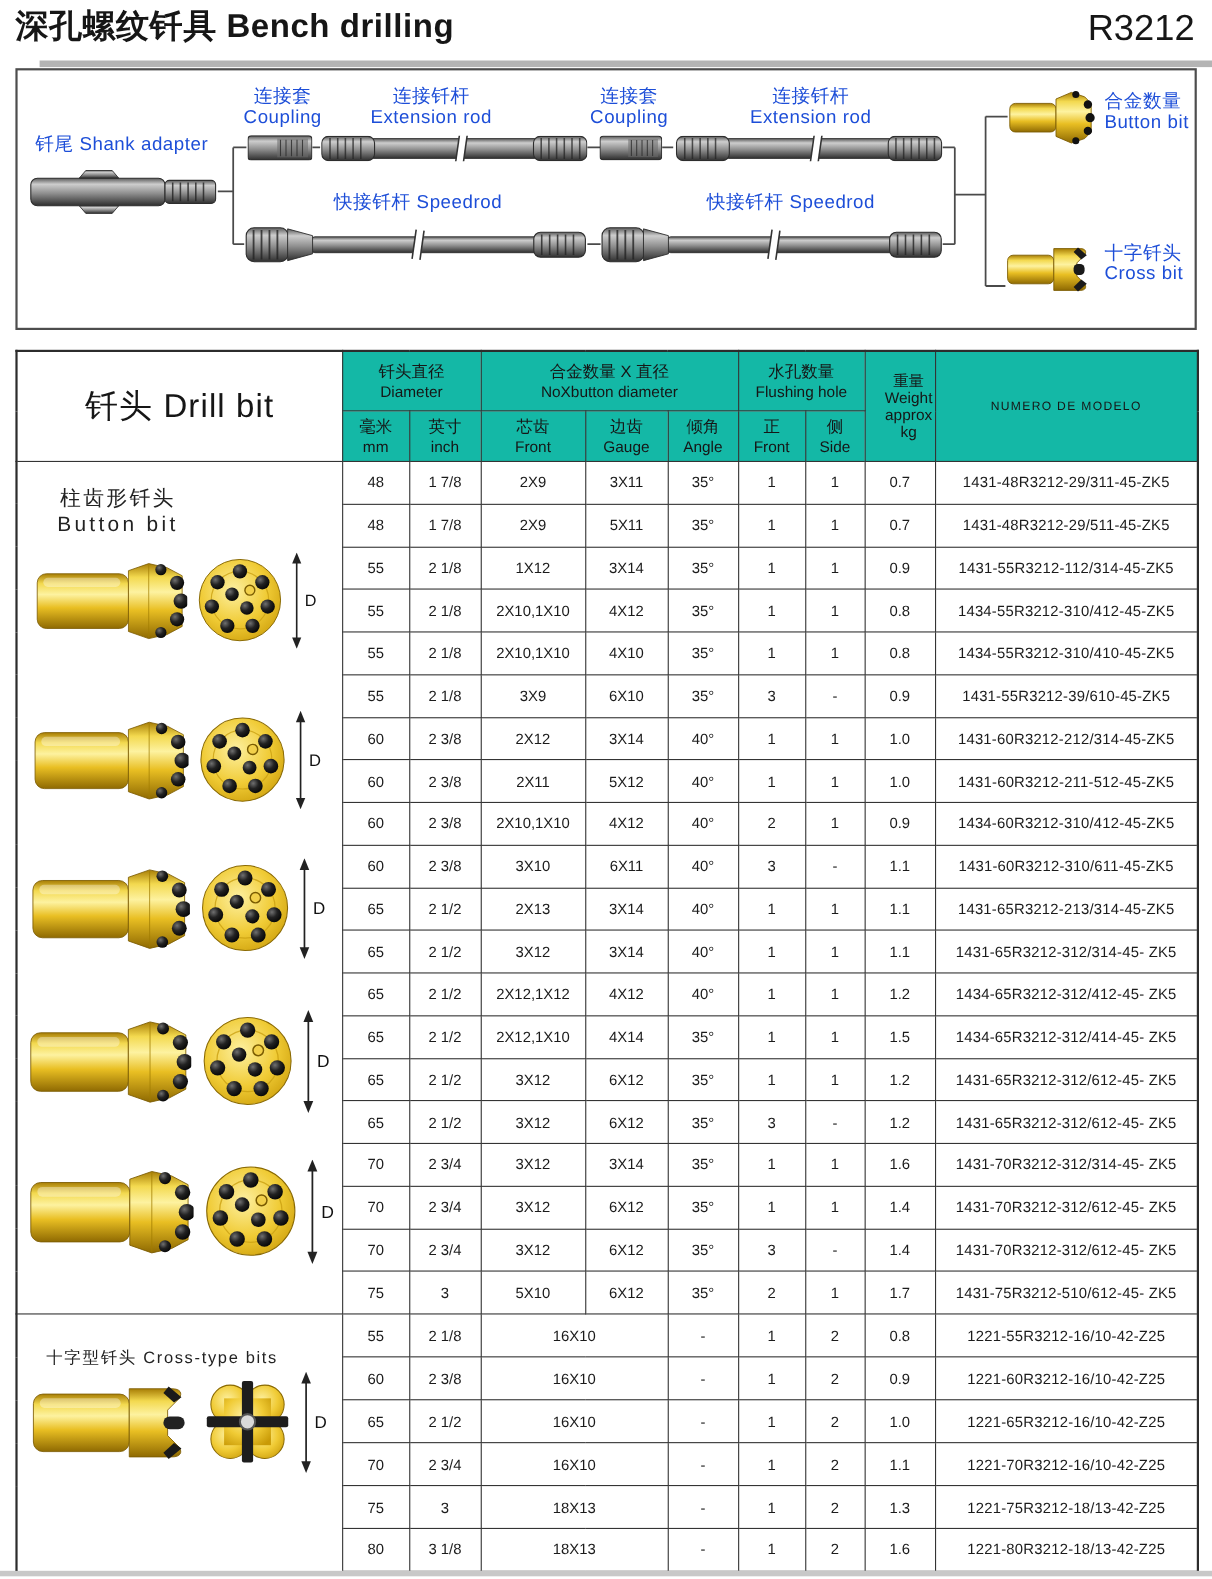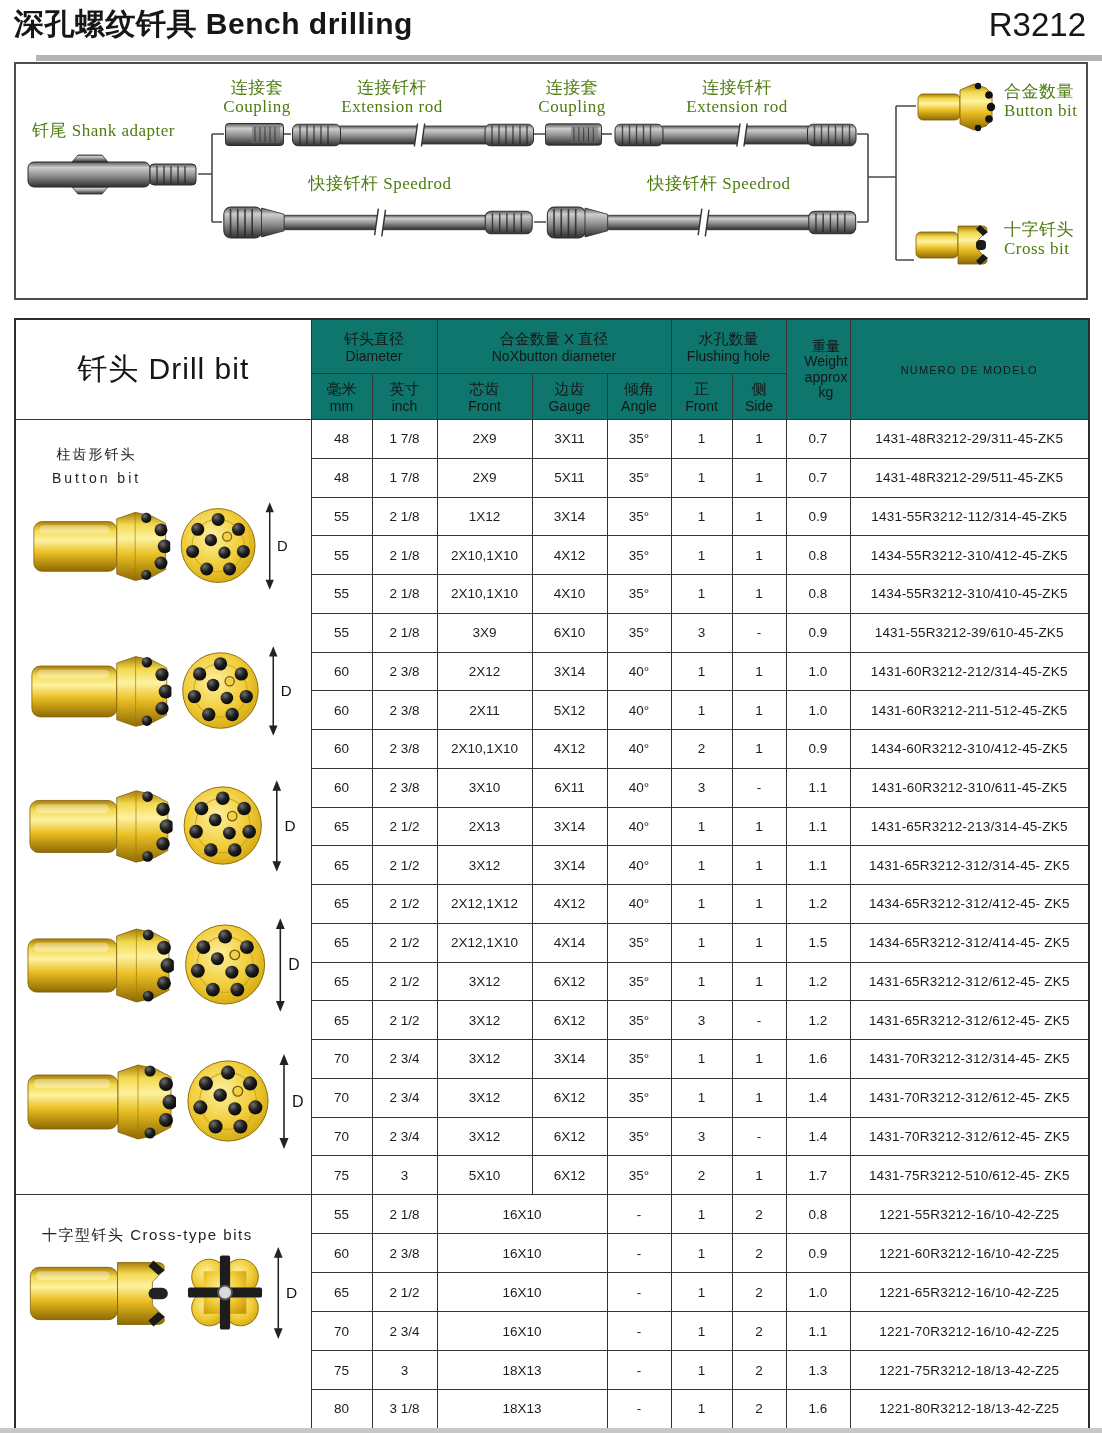--- a/index.html
+++ b/index.html
@@ -10,51 +10,51 @@
   
   .titlebar{position:absolute;left:14px;top:4px;width:1076px;display:flex;justify-content:space-between;align-items:center;}
   .page-title{font-size:30px;font-weight:bold;letter-spacing:.5px;}
   .model-no{font-size:33px;font-weight:500;margin-right:4px;}
   .graybar-top{position:absolute;left:36px;top:55px;width:1066px;height:6px;background:#b4b4b4;}
   .graybar-bottom{position:absolute;left:0;top:1428px;width:1102px;height:5px;background:#c8c8c8;}
 
   
   .diagram{position:absolute;left:14px;top:62px;width:1070px;height:234px;border:2px solid #4d4d4d;background:#fff;}
   .diagram svg.art{position:absolute;left:0;top:0;}
-  .dlabel{position:absolute;font-size:17px;line-height:19px;color:#4d7c0f;text-align:center;letter-spacing:.5px;white-space:nowrap;font-family:Liberation Serif, serif;}
+  .dlabel{position:absolute;font-size:17px;line-height:19px;color:#1d4ed8;text-align:center;letter-spacing:.5px;white-space:nowrap;}
   .dlabel .zh{display:block;}
   .dlabel .en{display:block;}
   .lab-shank{left:16px;top:57px;width:180px;text-align:left;}
   .lab-cpl1{left:191px;top:14px;width:100px;}
   .lab-ext1{left:286px;top:14px;width:180px;}
   .lab-cpl2{left:506px;top:14px;width:100px;}
   .lab-ext2{left:631px;top:14px;width:180px;}
   .lab-spd1{left:264px;top:110px;width:200px;}
   .lab-spd2{left:603px;top:110px;width:200px;}
   .lab-bbit{left:988px;top:18px;width:86px;text-align:left;}
   .lab-cbit{left:988px;top:156px;width:86px;text-align:left;}
 
   
   table.spec{position:absolute;left:14px;top:318px;width:1074px;border-collapse:collapse;table-layout:fixed;}
   .spec th,.spec td{border:1px solid #343434;padding:0;}
   .spec{border:2px solid #2c2c2c;}
-  .spec thead th{background:#0f766e;font-weight:normal;text-align:center;vertical-align:middle;}
+  .spec thead th{background:#14b8a6;font-weight:normal;text-align:center;vertical-align:middle;}
   .spec thead tr.h1 th{height:53px;}
   .spec thead tr.h2 th{height:45px;margin-top:15px;}
   th .zh{display:block;font-size:15px;line-height:19px;}
   th .en{display:block;font-size:14px;line-height:16px;}
   th.th-drill{background:#fff !important;text-align:left;font-size:30px;font-weight:bold;letter-spacing:1px;}
   th.th-weight span{display:block;font-size:14px;line-height:15.5px;margin-left:16px;}
   th.th-model{font-size:11px;letter-spacing:1.2px;}
   .spec tbody td{font-size:13.5px;text-align:center;vertical-align:middle;color:#1b1b1b;}
   .spec tbody tr.btn-row{height:38.75px;}
   .spec tbody tr.cross-row{height:39px;}
   td.cell-model{font-size:13.5px;letter-spacing:.2px;}
   td.illu-cell{position:relative;background:#fff;vertical-align:top;padding:0;}
-  .illu-label{position:absolute;font-size:14px;line-height:24px;letter-spacing:2px;color:#222;}
+  .illu-label{position:absolute;font-size:19px;line-height:24px;letter-spacing:2px;color:#222;}
   .illu-label .en{letter-spacing:3px;}
   .btn-illu-label{left:36px;top:22px;}
   .cross-illu-label{left:26px;top:28px;font-size:15px;letter-spacing:1.5px;white-space:nowrap;}
   .bitpair{position:absolute;}
   .dimtext{font-size:16px;fill:#111;font-family:"Liberation Sans",sans-serif;}
 </style>
 </head>
 <body>
 
 <svg width="0" height="0" style="position:absolute" aria-hidden="true">

